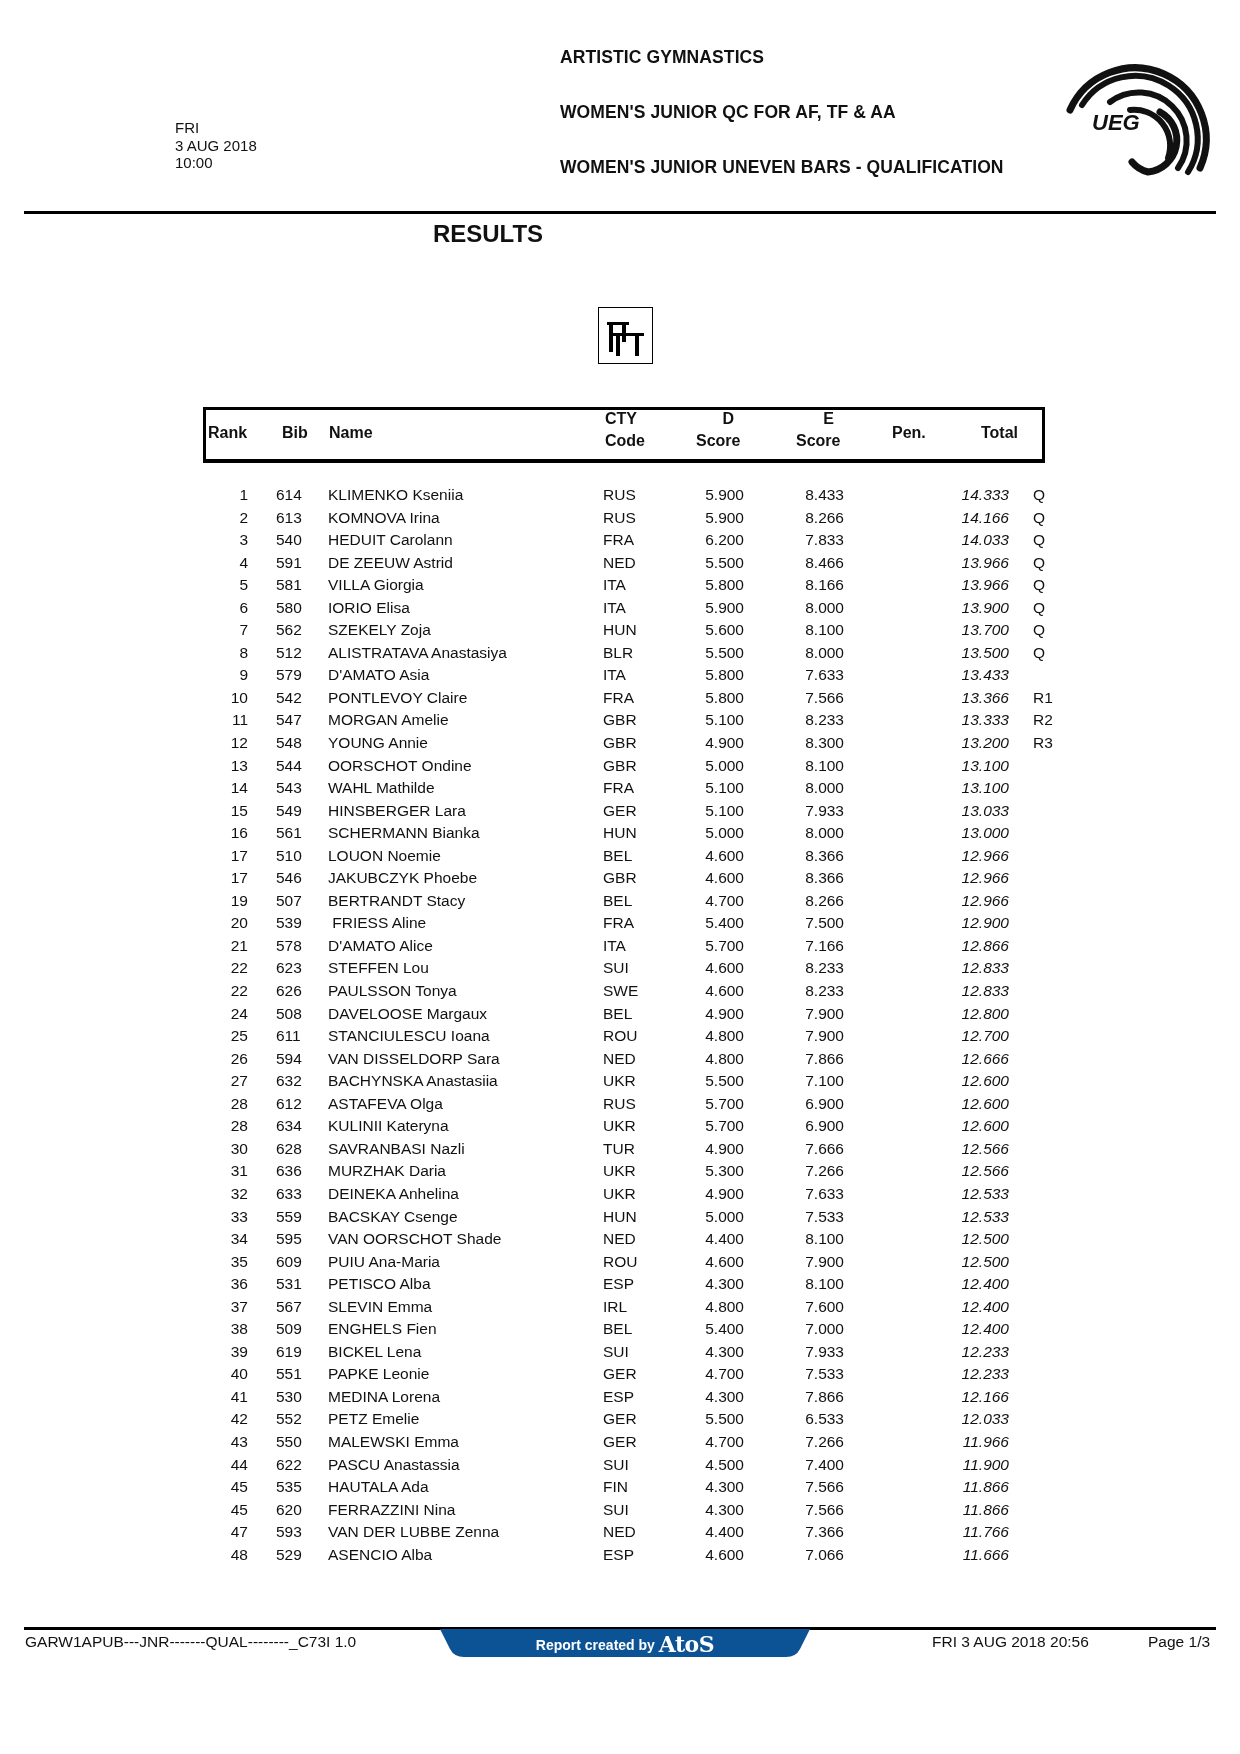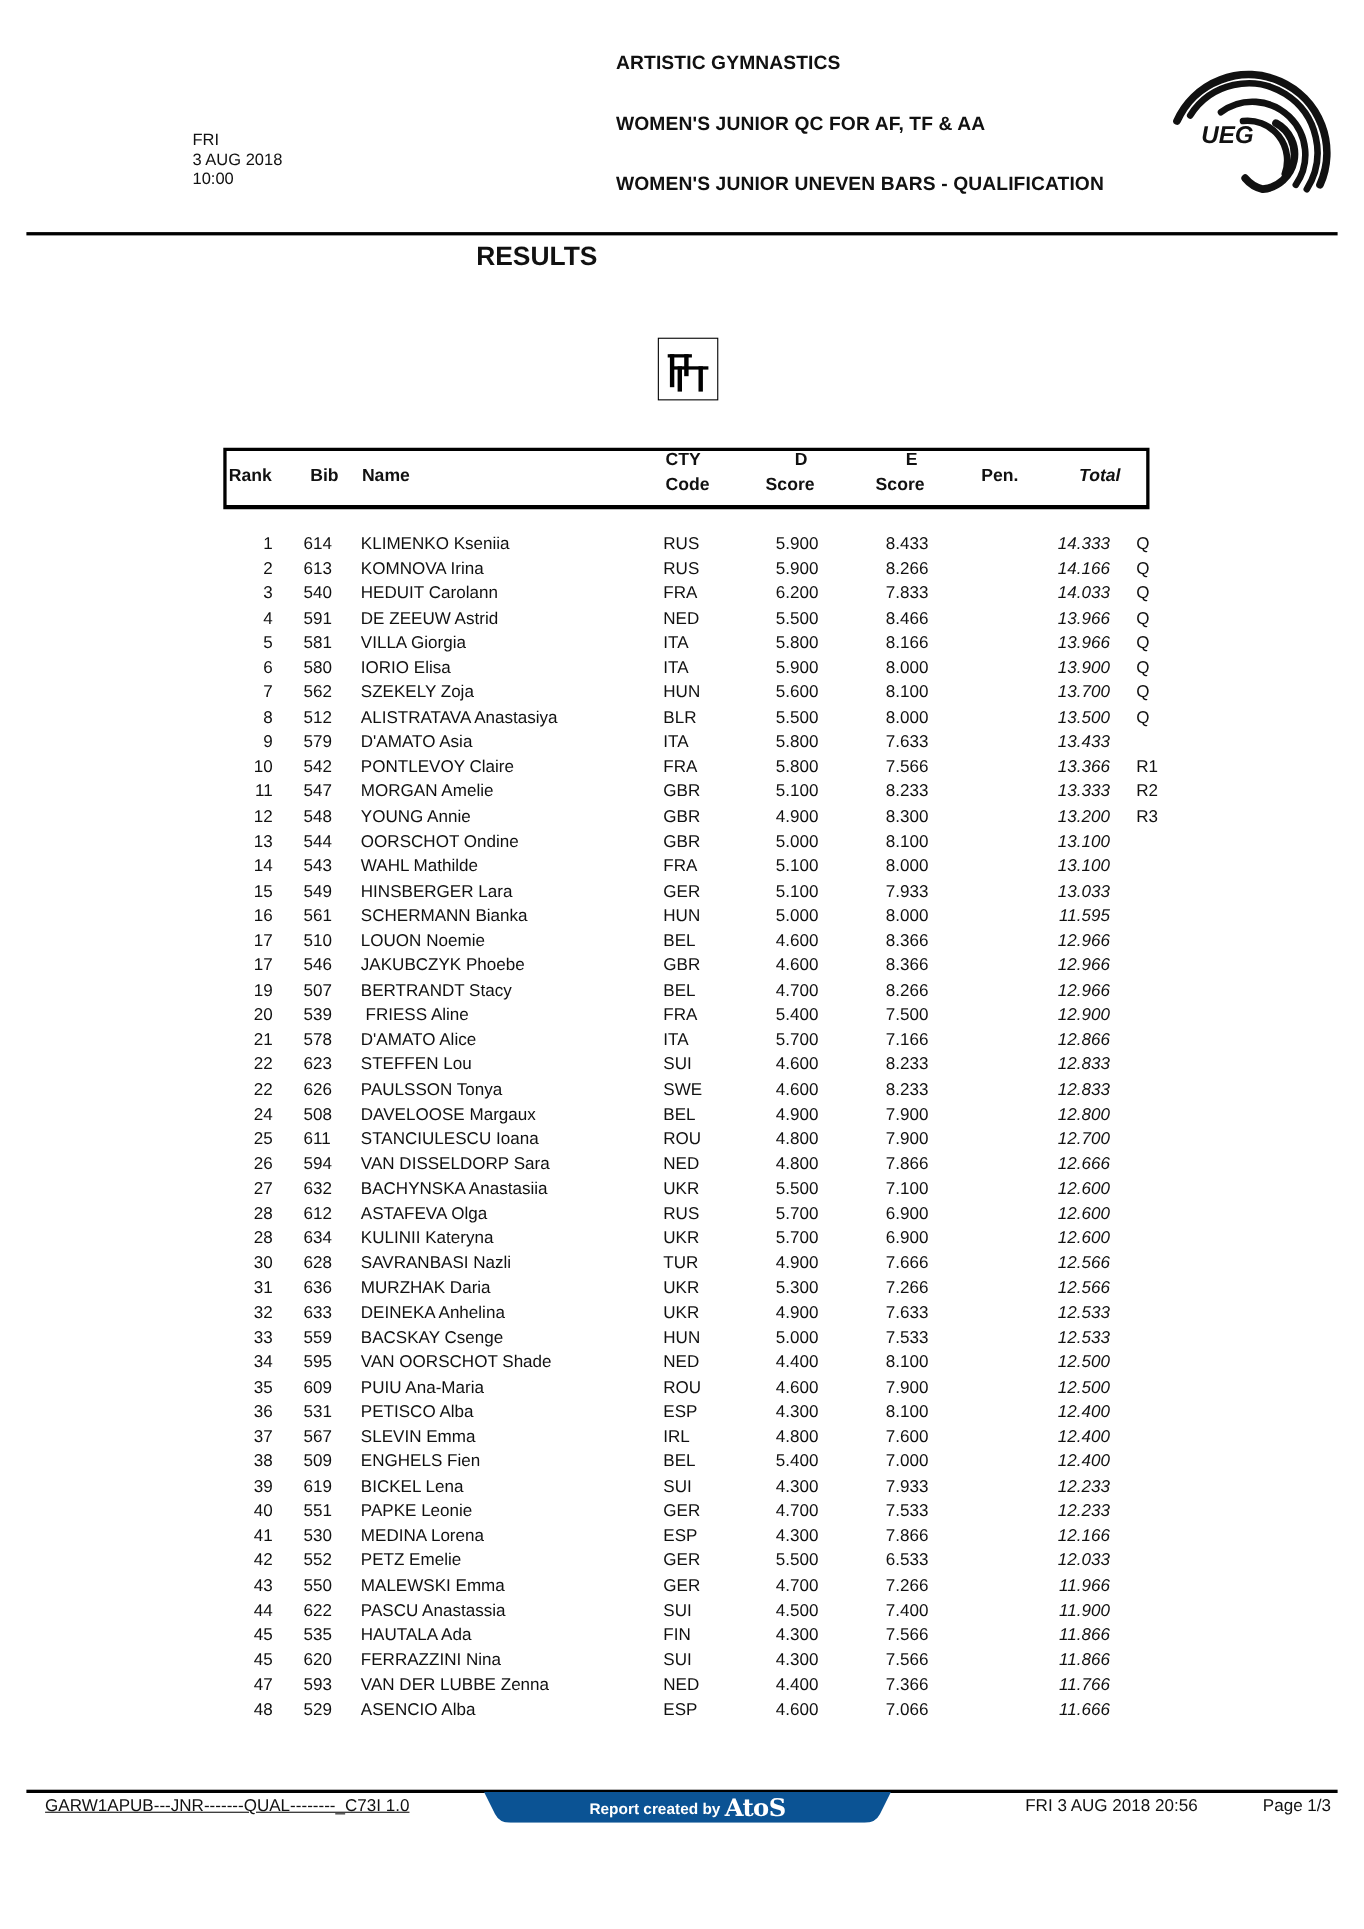--- a/index.html
+++ b/index.html
@@ -23,21 +23,21 @@
   .row span { position: absolute; white-space: pre; }
   .c-rank { left: 196px; width: 52px; text-align: right; }
   .c-bib { left: 276px; }
   .c-name { left: 328px; }
   .c-cty { left: 603px; }
   .c-d { left: 670px; width: 74px; text-align: right; }
   .c-e { left: 770px; width: 74px; text-align: right; }
   .c-total { left: 920px; width: 89px; text-align: right; font-style: italic; }
   .c-q { left: 1033px; }
   .rule-bottom { left: 24px; top: 1627px; width: 1192px; height: 3px; background: #000; }
-  .foot-left { left: 41px; top: 1633px; font-size: 15.5px; white-space: nowrap; text-decoration: underline; }
+  .foot-left { left: 25px; top: 1633px; font-size: 15.5px; white-space: nowrap; }
   .foot-date { left: 932px; top: 1633px; font-size: 15.5px; white-space: nowrap; }
   .foot-page { left: 1148px; top: 1633px; font-size: 15.5px; white-space: nowrap; }
   .banner { left: 440px; top: 1629px; width: 370px; height: 28px; }
   .banner-text { left: 440px; top: 1631px; width: 370px; text-align: center; color: #fff; font-size: 14px; font-weight: bold; white-space: nowrap; }
   .banner-text .brand { font-family: "DejaVu Serif", serif; font-size: 22px; font-weight: bold; letter-spacing: -0.5px; vertical-align: -2px; }
 </style>
 </head>
 <body>
 
 <div class="abs date-block">
@@ -84,21 +84,21 @@
   <div class="th" style="left:2px; top:13px;">Rank</div>
   <div class="th" style="left:76px; top:13px;">Bib</div>
   <div class="th" style="left:123px; top:13px;">Name</div>
   <div class="th" style="left:399px; top:-1px;">CTY</div>
   <div class="th" style="left:399px; top:21px;">Code</div>
   <div class="th" style="left:486px; top:-1px; width:42px; text-align:right;">D</div>
   <div class="th" style="left:490px; top:21px;">Score</div>
   <div class="th" style="left:586px; top:-1px; width:42px; text-align:right;">E</div>
   <div class="th" style="left:590px; top:21px;">Score</div>
   <div class="th" style="left:686px; top:13px;">Pen.</div>
-  <div class="th" style="left:775px; top:13px;font-style:italic;">Total</div>
+  <div class="th" style="left:775px; top:13px;">Total</div>
 </div>
 
 <div class="abs rows" id="rows">
     <div class="row">
       <span class="c-rank">1</span>
       <span class="c-bib">614</span>
       <span class="c-name">KLIMENKO Kseniia</span>
       <span class="c-cty">RUS</span>
       <span class="c-d">5.900</span>
       <span class="c-e">8.433</span>
@@ -245,21 +245,21 @@
       <span class="c-total">13.033</span>
       <span class="c-q"></span>
     </div>
     <div class="row">
       <span class="c-rank">16</span>
       <span class="c-bib">561</span>
       <span class="c-name">SCHERMANN Bianka</span>
       <span class="c-cty">HUN</span>
       <span class="c-d">5.000</span>
       <span class="c-e">8.000</span>
-      <span class="c-total">11.595</span>
+      <span class="c-total">13.000</span>
       <span class="c-q"></span>
     </div>
     <div class="row">
       <span class="c-rank">17</span>
       <span class="c-bib">510</span>
       <span class="c-name">LOUON Noemie</span>
       <span class="c-cty">BEL</span>
       <span class="c-d">4.600</span>
       <span class="c-e">8.366</span>
       <span class="c-total">12.966</span>

